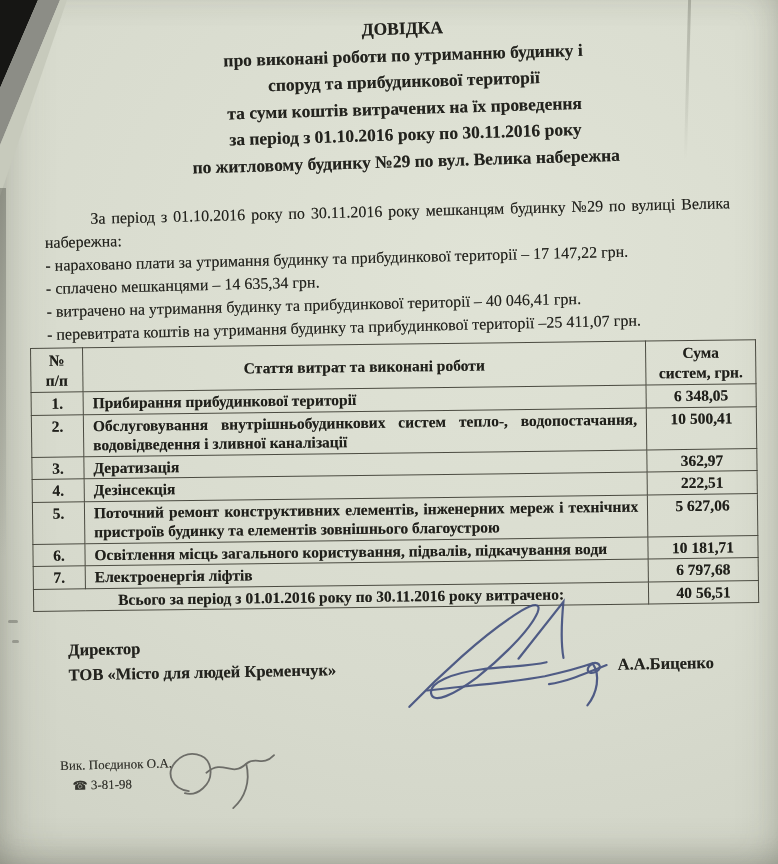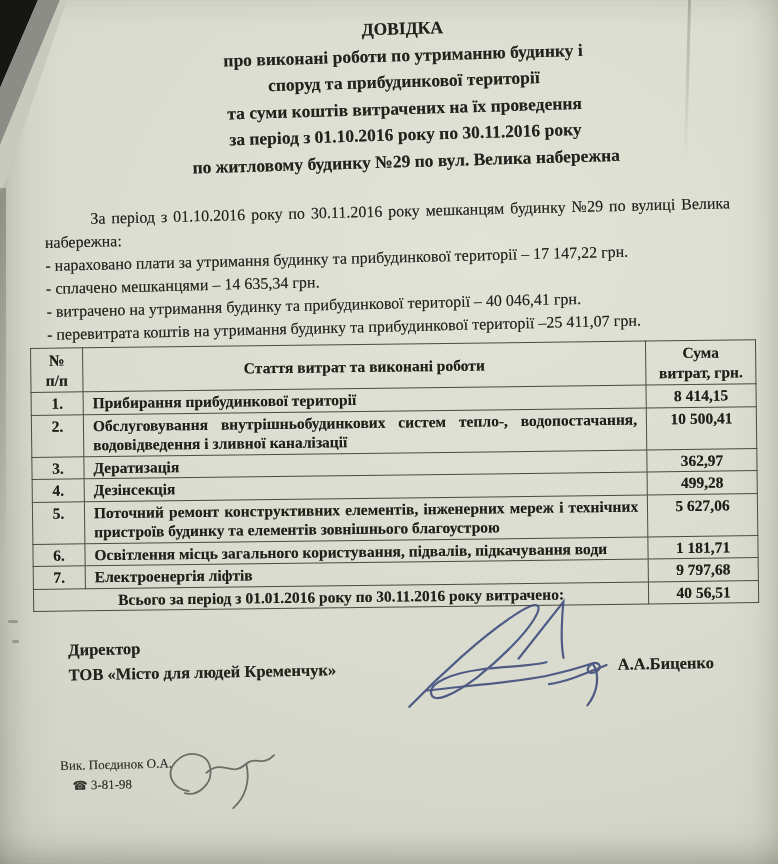--- a/index.html
+++ b/index.html
@@ -95,57 +95,57 @@
         </colgroup>
       <tbody>
           <tr>
         <th>
           <div>№</div>
           <div>п/п</div>
         </th>
         <th>Стаття витрат та виконані роботи</th>
         <th>
           <div>Сума</div>
-          <div>витрат, грн.</div>
+          <div>систем, грн.</div>
         </th>
       </tr>
       <tr>
         <td class="num">1.</td>
         <td class="article">Прибирання прибудинкової території</td>
-        <td class="sum">8 414,15</td>
+        <td class="sum">6 348,05</td>
       </tr>
       <tr>
         <td class="num">2.</td>
         <td class="article">Обслуговування внутрішньобудинкових систем тепло-, водопостачання, водовідведення і зливної каналізації</td>
         <td class="sum">10 500,41</td>
       </tr>
       <tr>
         <td class="num">3.</td>
         <td class="article">Дератизація</td>
         <td class="sum">362,97</td>
       </tr>
       <tr>
         <td class="num">4.</td>
         <td class="article">Дезінсекція</td>
-        <td class="sum">499,28</td>
+        <td class="sum">222,51</td>
       </tr>
       <tr>
         <td class="num">5.</td>
         <td class="article">Поточний ремонт конструктивних елементів, інженерних мереж і технічних пристроїв будинку та елементів зовнішнього благоустрою</td>
         <td class="sum">5 627,06</td>
       </tr>
       <tr>
         <td class="num">6.</td>
         <td class="article">Освітлення місць загального користування, підвалів, підкачування води</td>
-        <td class="sum">1 181,71</td>
+        <td class="sum">10 181,71</td>
       </tr>
       <tr>
         <td class="num">7.</td>
         <td class="article">Електроенергія ліфтів</td>
-        <td class="sum">9 797,68</td>
+        <td class="sum">6 797,68</td>
       </tr>
       <tr>
         <td class="total-label" colspan="2">Всього за період з 01.01.2016 року по 30.11.2016 року витрачено:</td>
         <td class="sum">40 56,51</td>
       </tr>
     </tbody>
       </table>
   </div>
 
   <div class="blk sign-block">

